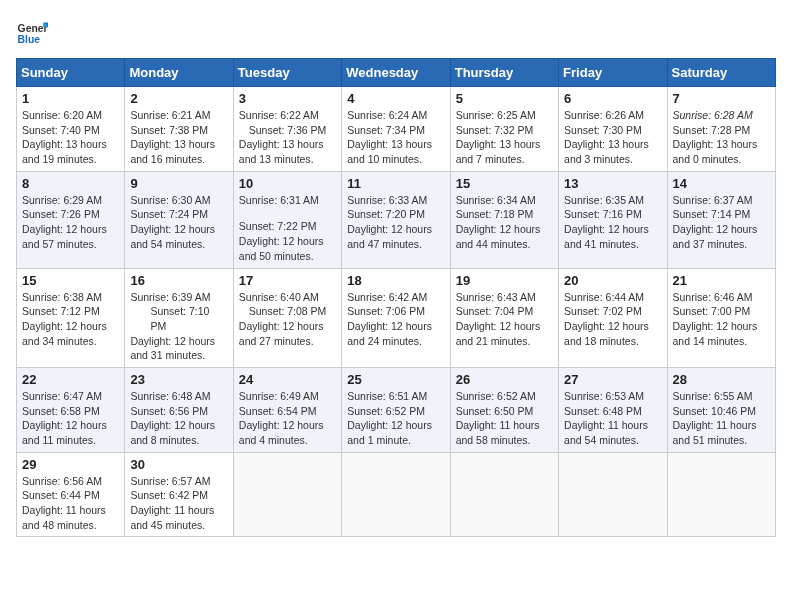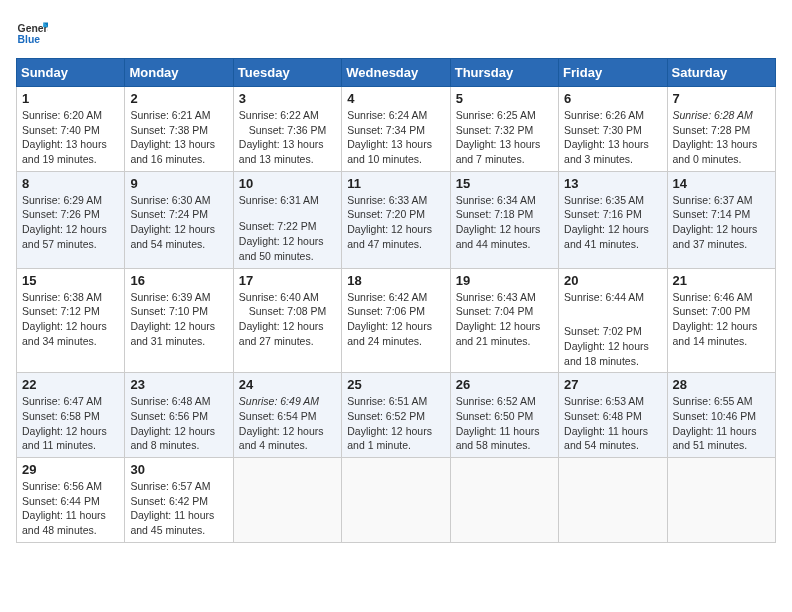--- a/index.html
+++ b/index.html
@@ -231,21 +231,21 @@
           <div class="day-info">
             <span style="display: block;">Sunrise: 6:38 AM</span>
             <span style="display: block;">Sunset: 7:12 PM</span>
             <span style="display: block;">Daylight: 12 hours and 34 minutes.</span>
           </div>
         </td>
         <td>
           <span class="day-num">16</span>
           <div class="day-info">
             <span style="display: block;">Sunrise: 6:39 AM</span>
-            <span style="display: block;">Sunset: 7:10 PM</span>
+            <span style="display: block; margin-left: 20px;">Sunset: 7:10 PM</span>
             <span style="display: block;">Daylight: 12 hours and 31 minutes.</span>
           </div>
         </td>
         <td>
           <span class="day-num">17</span>
           <div class="day-info">
             <span style="display: block;">Sunrise: 6:40 AM</span>
             <span style="display: block; text-align: center;">Sunset: 7:08 PM</span>
             <span style="display: block;">Daylight: 12 hours and 27 minutes.</span>
           </div>
@@ -263,21 +263,21 @@
           <div class="day-info">
             <span style="display: block;">Sunrise: 6:43 AM</span>
             <span style="display: block;">Sunset: 7:04 PM</span>
             <span style="display: block;">Daylight: 12 hours and 21 minutes.</span>
           </div>
         </td>
         <td>
           <span class="day-num">20</span>
           <div class="day-info">
             <span style="display: block;">Sunrise: 6:44 AM</span>
-            <span style="display: block; margin-top: 20px;">Sunset: 7:02 PM</span>
+            <span style="display: block;">Sunset: 7:02 PM</span>
             <span style="display: block;">Daylight: 12 hours and 18 minutes.</span>
           </div>
         </td>
         <td>
           <span class="day-num">21</span>
           <div class="day-info">
             <span style="display: block;">Sunrise: 6:46 AM</span>
             <span style="display: block;">Sunset: 7:00 PM</span>
             <span style="display: block;">Daylight: 12 hours and 14 minutes.</span>
           </div>
@@ -296,21 +296,21 @@
           <span class="day-num">23</span>
           <div class="day-info">
             <span style="display: block;">Sunrise: 6:48 AM</span>
             <span style="display: block;">Sunset: 6:56 PM</span>
             <span style="display: block;">Daylight: 12 hours and 8 minutes.</span>
           </div>
         </td>
         <td>
           <span class="day-num">24</span>
           <div class="day-info">
-            <span style="display: block; font-style: italic;">Sunrise: 6:49 AM</span>
+            <span style="display: block;">Sunrise: 6:49 AM</span>
             <span style="display: block;">Sunset: 6:54 PM</span>
             <span style="display: block;">Daylight: 12 hours and 4 minutes.</span>
           </div>
         </td>
         <td>
           <span class="day-num">25</span>
           <div class="day-info">
             <span style="display: block;">Sunrise: 6:51 AM</span>
             <span style="display: block;">Sunset: 6:52 PM</span>
             <span style="display: block;">Daylight: 12 hours and 1 minute.</span>

